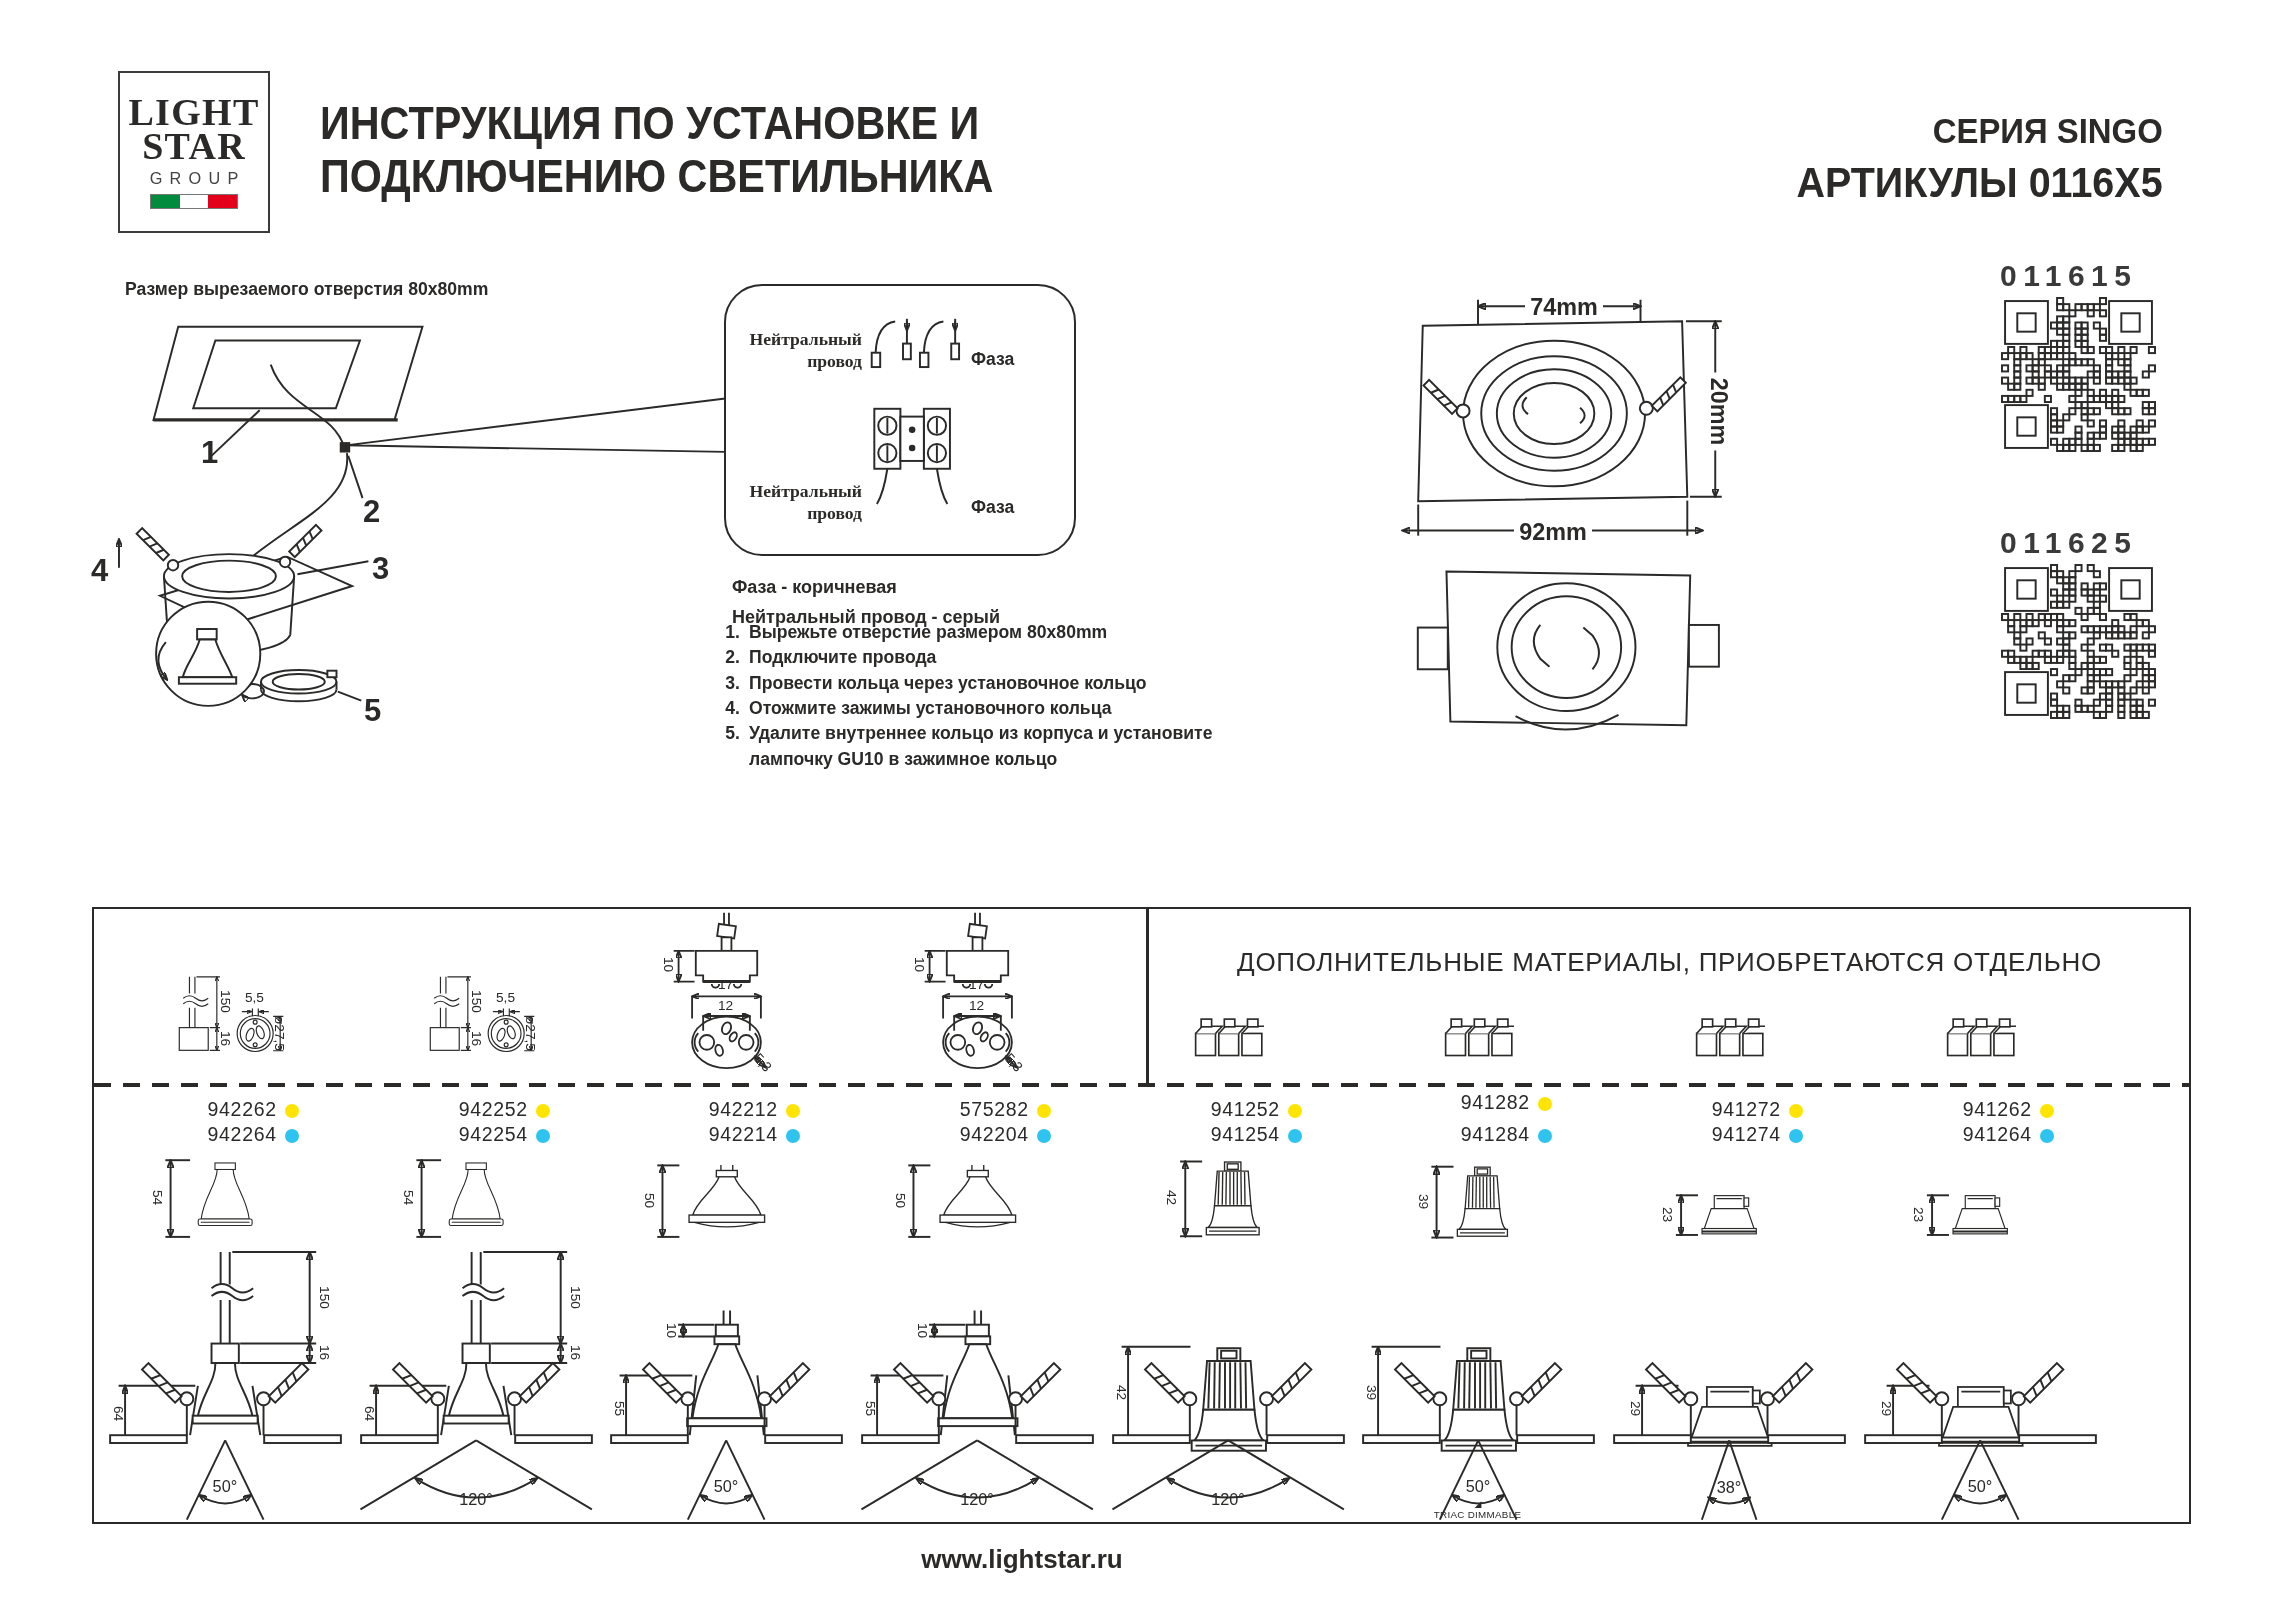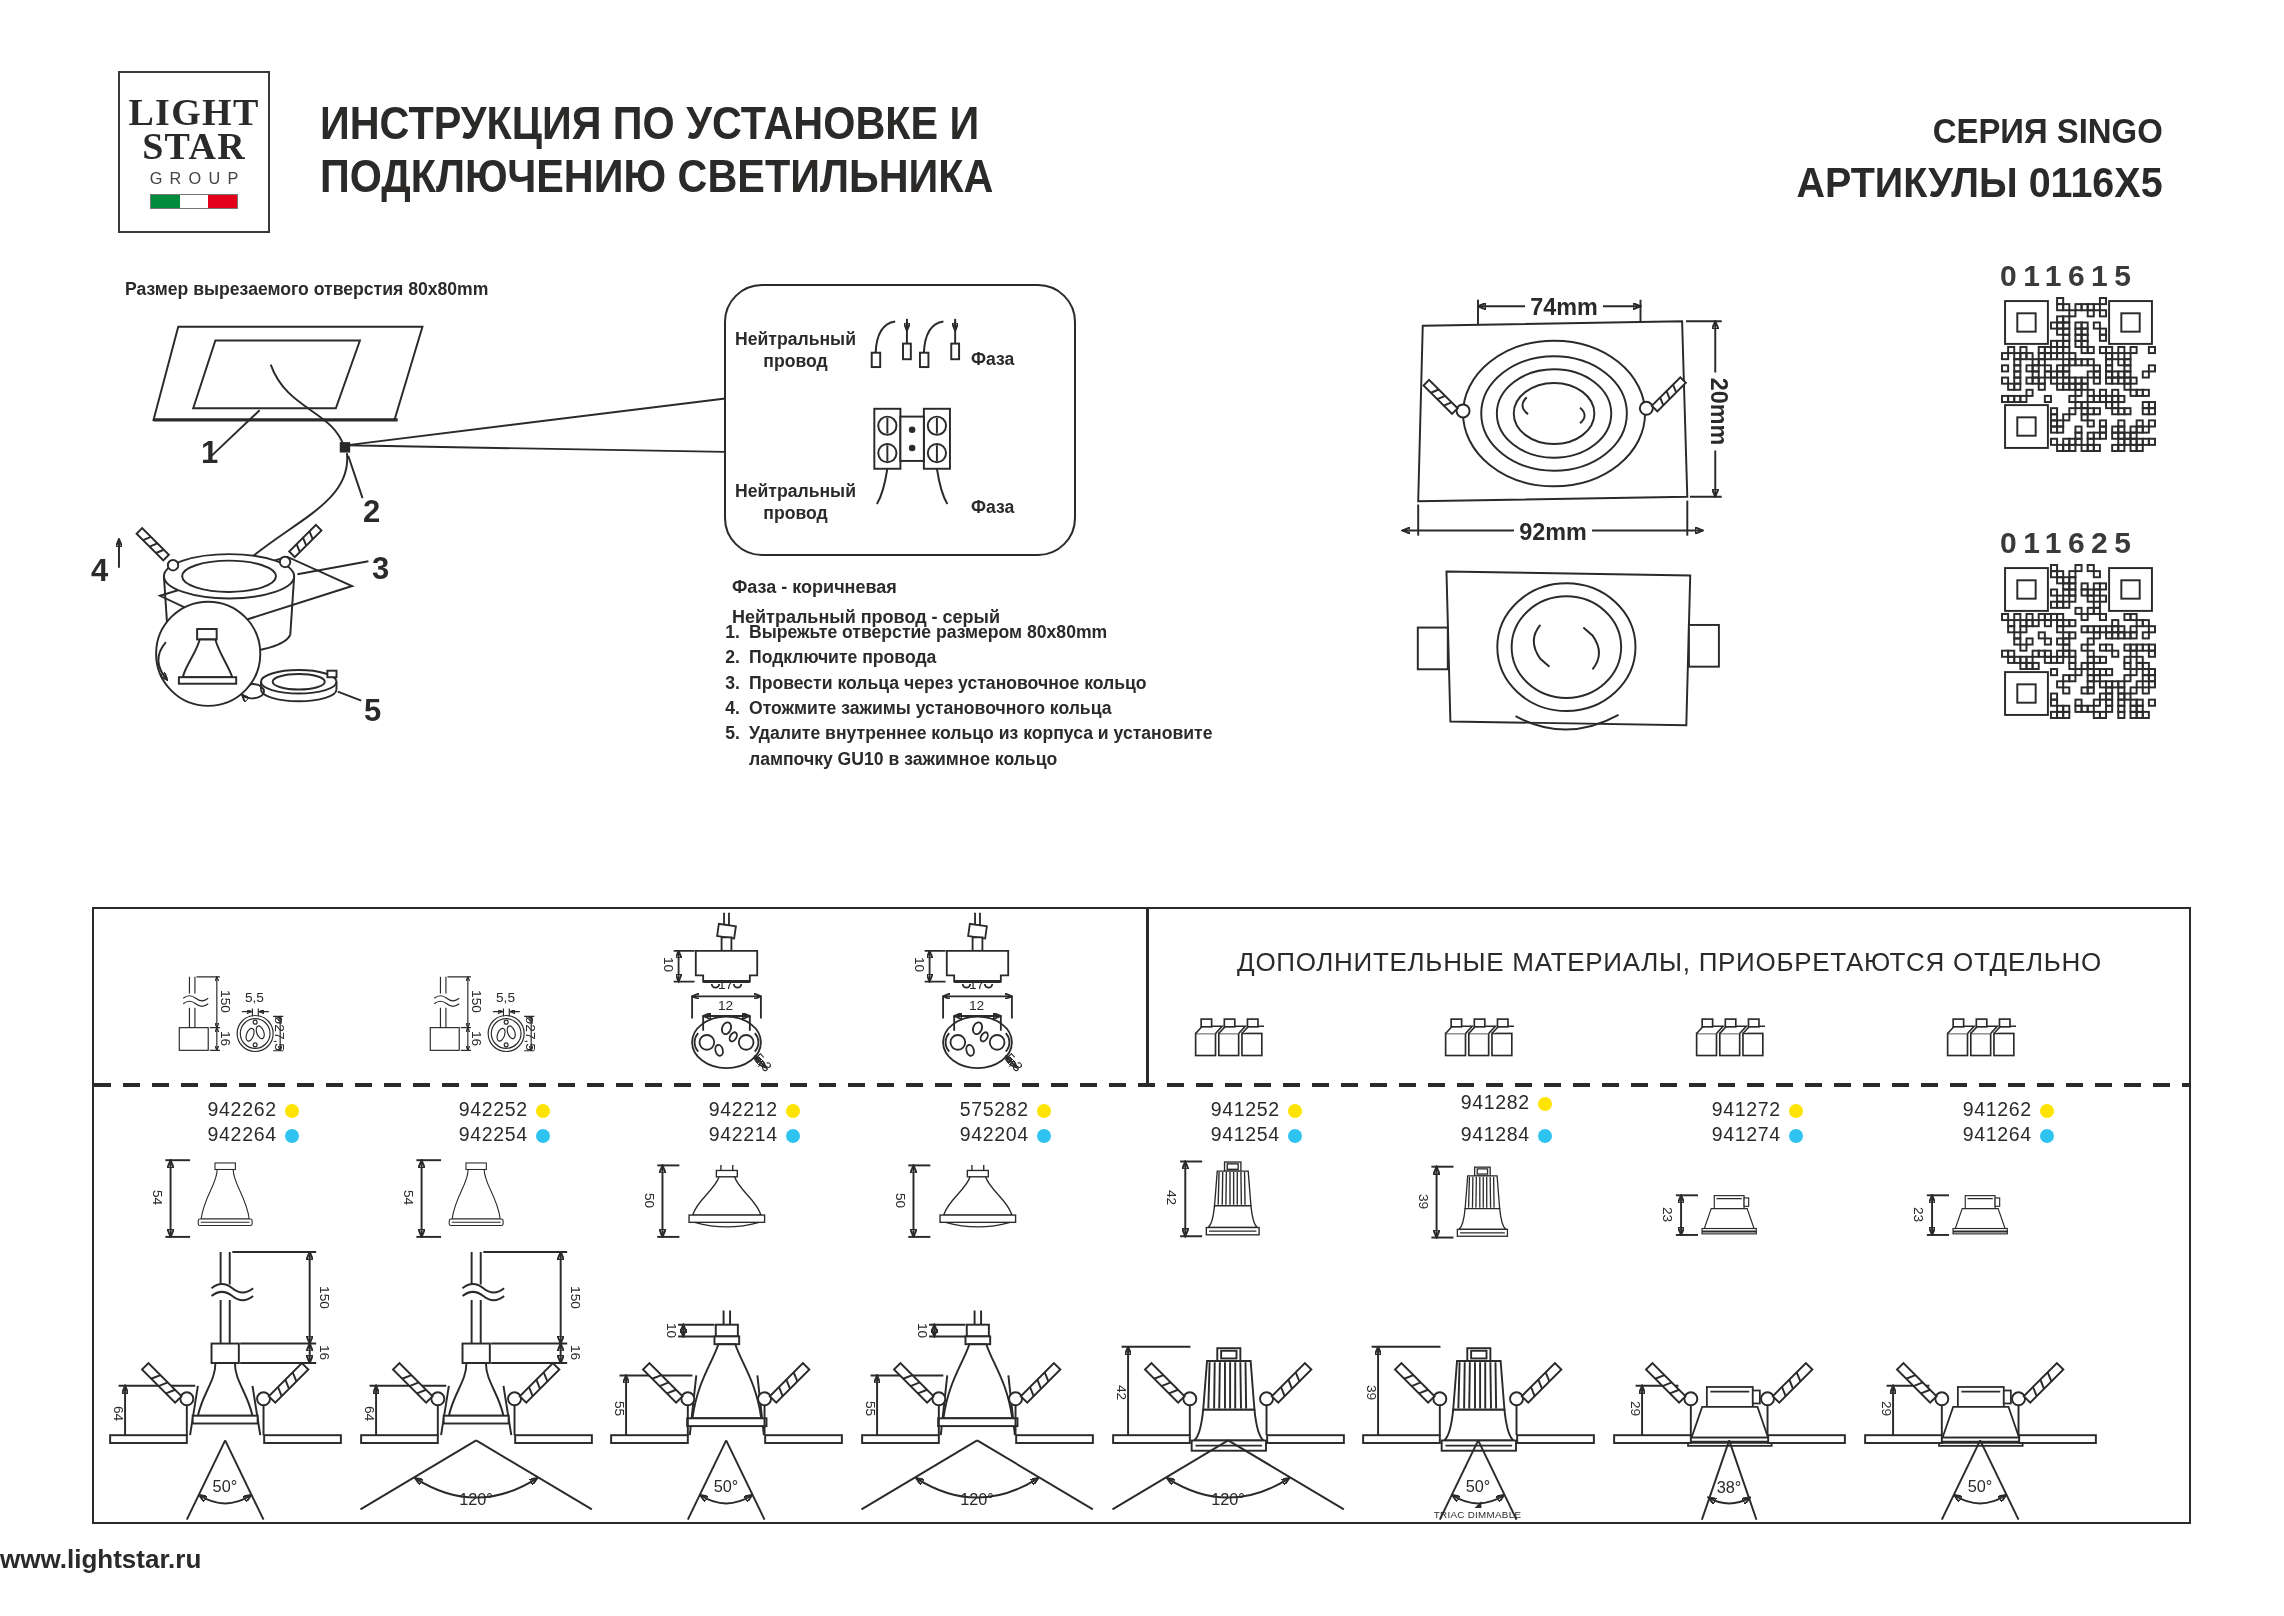--- a/index.html
+++ b/index.html
@@ -20,21 +20,21 @@
   .flag i{flex:1;}
   .title{left:320px;top:96px;font-size:47px;font-weight:bold;line-height:53px;
          transform:scaleX(.88);transform-origin:left top;white-space:nowrap;}
   .series{right:121px;top:111px;font-size:35px;font-weight:bold;transform:scaleX(.94);transform-origin:right top;}
   .arts{right:121px;top:159px;font-size:42px;font-weight:bold;transform:scaleX(.94);transform-origin:right top;}
   
   .holelbl{left:125px;top:279px;font-size:17.6px;font-weight:bold;}
   .callout{position:absolute;font-size:31px;font-weight:bold;}
   .wbox{left:724px;top:284px;width:348px;height:268px;border:2.6px solid #2b2a29;border-radius:38px;}
   .wlbl{position:absolute;font-size:17.6px;font-weight:bold;line-height:21.5px;}
-  .ra{text-align:center;width:133px;}
+  .ra{text-align:right;width:133px;font-family:Liberation Serif, serif;}
   .note{position:absolute;left:732px;font-size:18px;font-weight:bold;}
   .steps span{position:absolute;font-size:17.6px;font-weight:bold;}
   .snum{width:29px;text-align:right;}
   .dimbig{position:absolute;font-size:23.4px;font-weight:600;width:78px;text-align:center;background:#fff;}
   .qrlbl{position:absolute;left:2000px;font-size:30px;font-weight:700;letter-spacing:6.5px;color:#3a3a3a;}
   .qr{position:absolute;left:2002px;width:153px;height:153px;}
   
   .ledtitle{left:0;top:848px;width:2284px;text-align:center;font-size:25px;letter-spacing:2px;}
   .box{left:92px;top:907px;width:2095px;height:613px;border:2.6px solid #2b2a29;}
   .vdiv{position:absolute;left:1052px;top:0;width:2.6px;height:174px;background:#2b2a29;}
@@ -45,21 +45,21 @@
   .coderow{position:absolute;left:26px;width:173px;text-align:right;font-size:19.5px;font-weight:500;letter-spacing:0.7px;}
   .dot{display:inline-block;width:14.3px;height:14.3px;border-radius:50%;margin-left:7.8px;vertical-align:-2px;}
   .warm{background:var(--warm,#ffe400);}
   .cool{background:var(--cool,#2fc4f0);}
   .dim{position:absolute;width:39px;text-align:center;font-size:13.7px;}
   .rot{transform:rotate(90deg);}
   .r45{transform:rotate(48deg);}
   .angle{position:absolute;left:86px;width:78px;text-align:center;font-size:16.3px;font-weight:500;}
   .tri{position:absolute;left:86px;width:78px;text-align:center;font-size:9px;}
   .triac{position:absolute;left:66px;width:117px;text-align:center;font-size:9.8px;letter-spacing:0.3px;}
-  .footer{left:0;top:1544px;width:2044px;text-align:left;font-size:26px;font-weight:bold;}
+  .footer{left:0;top:1544px;width:2044px;text-align:center;font-size:26px;font-weight:bold;}
 </style>
 </head>
 <body>
 
 <svg width="0" height="0" style="position:absolute">
   <defs>
     <marker id="ah" markerUnits="userSpaceOnUse" markerWidth="14" markerHeight="10" refX="12" refY="5" orient="auto-start-reverse">
       <path d="M0,0 L12,5 L0,10 Z" fill="#2b2a29" stroke="none"></path>
     </marker>
     <pattern id="hatch" width="13" height="13" patternTransform="rotate(45)" patternUnits="userSpaceOnUse">

